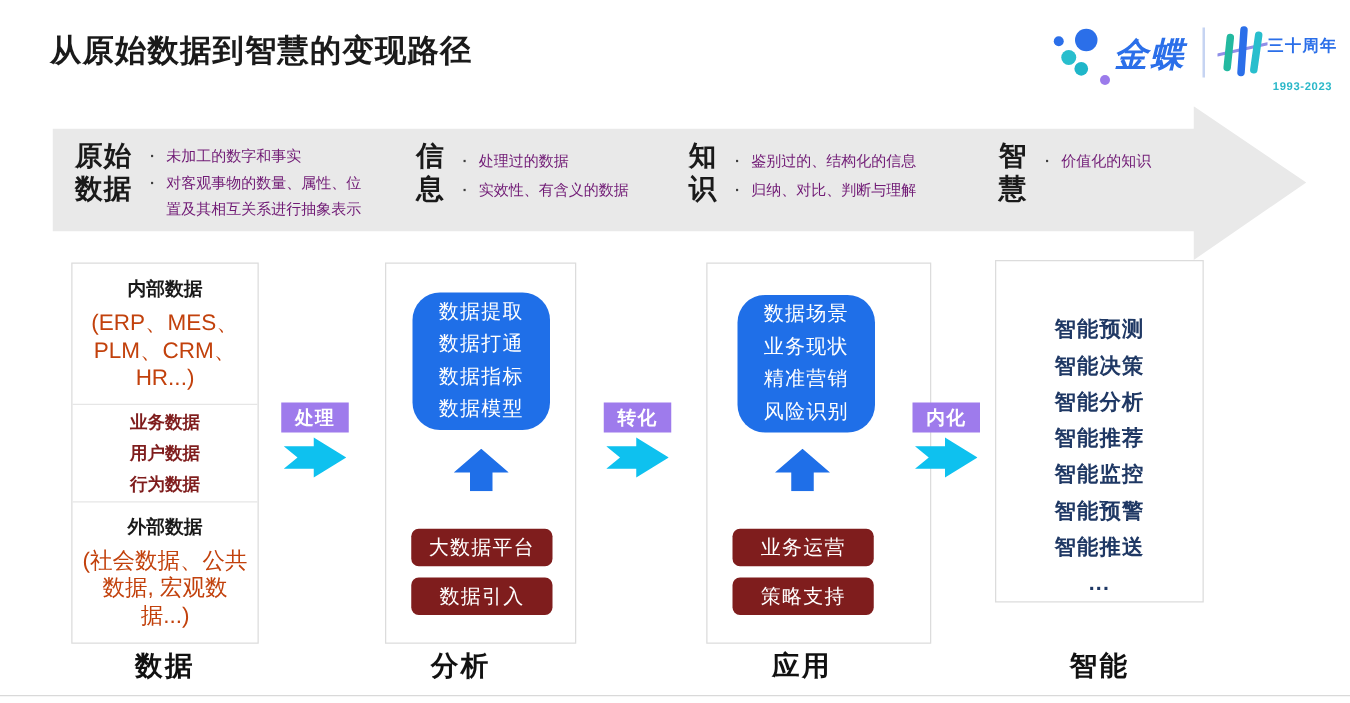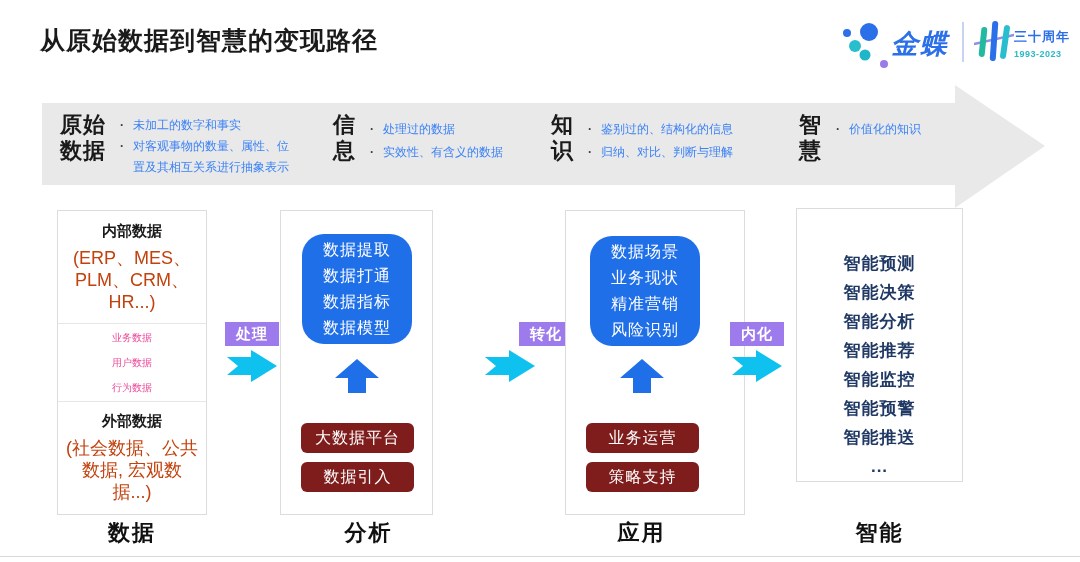--- a/index.html
+++ b/index.html
@@ -32,31 +32,31 @@
     font-size: 27px; font-weight: 800; font-style: italic;
     color: #2B6FE9; letter-spacing: 2px;
   }
   .logo-divider {
     position: absolute; left: 124px; top: 8px;
     width: 2px; height: 40px; background: #C6D4F2;
   }
   .mark30 { position: absolute; left: 136px; top: 4px; }
   .anniv { position: absolute; left: 176px; top: 14px; }
   .anniv-title { display: block; font-size: 13px; font-weight: 700; color: #2B6FE9; letter-spacing: 1px; }
-  .anniv-years { display: block; font-size: 9px; font-weight: 600; color: #2BB8C9; margin-top: 3px; letter-spacing: .5px; }
+  .anniv-years { display: block; font-size: 9px; font-weight: 600; color: #2BB8C9; margin-top: 18px; letter-spacing: .5px; text-align: center; }
 
   
   .banner-svg { position: absolute; left: 42px; top: 85px; }
   .stage { position: absolute; display: flex; }
   .stage-term {
     font-size: 22px; font-weight: 800; color: #1a1a1a;
     line-height: 26px; letter-spacing: 1px; white-space: pre;
   }
   .stage-points { margin-left: 14px; padding-top: 3px; }
-  .stage-points .pt { display: flex; font-size: 12px; color: #3b82f6; line-height: 21px; }
+  .stage-points .pt { display: flex; font-size: 12px; color: #701a75; line-height: 21px; }
   .stage-points .pt::before { content: "·"; font-weight: 700; margin-right: 9px; color: #3d3d3d; }
   .pt-text { display: block; }
   .stage-1 { left: 60px; top: 112px; }
   .stage-1 .pt-text { width: 160px; }
   .stage-2 { left: 333px; top: 112px; }
   .stage-2 .stage-points { padding-top: 6px; }
   .stage-2 .pt { line-height: 23px; }
   .stage-3 { left: 551px; top: 112px; }
   .stage-3 .stage-points { padding-top: 6px; }
   .stage-3 .pt { line-height: 23px; }
@@ -66,35 +66,35 @@
   .stage-2 .pt-text, .stage-3 .pt-text, .stage-4 .pt-text { white-space: nowrap; }
 
   
   .col-box {
     position: absolute;
     top: 210px; height: 305px;
     background: #ffffff;
     border: 1px solid #DCDCDC;
   }
   .box-1 { left: 57px;  width: 150px; }
-  .box-2 { left: 280px; width: 153px; padding-left: 11px; }
+  .box-2 { left: 308px; width: 153px; padding-left: 11px; }
   .box-3 { left: 565px; width: 180px; }
   .box-4 { left: 796px; width: 167px; top: 208px; height: 274px; }
 
   
   .b1-sec { position: absolute; left: 0; width: 100%; display: flex; flex-direction: column; justify-content: center; align-items: center; text-align: center; }
   .b1-sec-1 { top: 0; height: 112px; }
   .b1-sec-2 { top: 112px; height: 78px; }
   .b1-sec-3 { top: 190px; height: 113px; }
   .b1-divider { position: absolute; left: 0; width: 100%; height: 1px; background: #E6E6E6; }
   .b1-div-1 { top: 112px; }
   .b1-div-2 { top: 190px; }
   .b1-title { font-size: 15px; font-weight: 800; color: #1a1a1a; margin-bottom: 6px; }
   .b1-sub { font-size: 18px; color: #c2410c; line-height: 22px; width: 132px; }
-  .b1-mid { font-size: 10px; color: #ec4899; line-height: 25px; }
+  .b1-mid { font-size: 14px; color: #7f1d1d; line-height: 25px; font-weight: bold; }
 
   
   .main-blue-box {
     position: absolute; left: 21px; top: 23px;
     width: 110px; height: 110px;
     background: #1F6FE8; border-radius: 22px;
     display: flex; flex-direction: column; justify-content: center; align-items: center;
   }
   .box-3 .main-blue-box { left: 24px; top: 25px; }
   .main-blue-box div { color: #ffffff; font-size: 16px; line-height: 26px; letter-spacing: 1px; }
@@ -116,21 +116,21 @@
   
   .conn-label {
     position: absolute; top: 322px; width: 54px; height: 24px;
     background: #9E7BEC; color: #ffffff;
     font-size: 15px; font-weight: 700;
     display: flex; justify-content: center; align-items: center;
     letter-spacing: 1px;
   }
   .conn-arrow { position: absolute; top: 349px; }
   .conn-1-label { left: 225px; } .conn-1-arrow { left: 227px; }
-  .conn-2-label { left: 483px; margin-left: 36px; } .conn-2-arrow { left: 485px; }
+  .conn-2-label { left: 483px; } .conn-2-arrow { left: 485px; }
   .conn-3-label { left: 730px; } .conn-3-arrow { left: 732px; }
 
   
   .col-label {
     position: absolute; top: 518px; height: 30px;
     font-size: 22px; font-weight: 800; color: #111111;
     text-align: center; letter-spacing: 2px;
   }
   .lbl-1 { left: 57px;  width: 150px; }
   .lbl-2 { left: 292px; width: 153px; }

